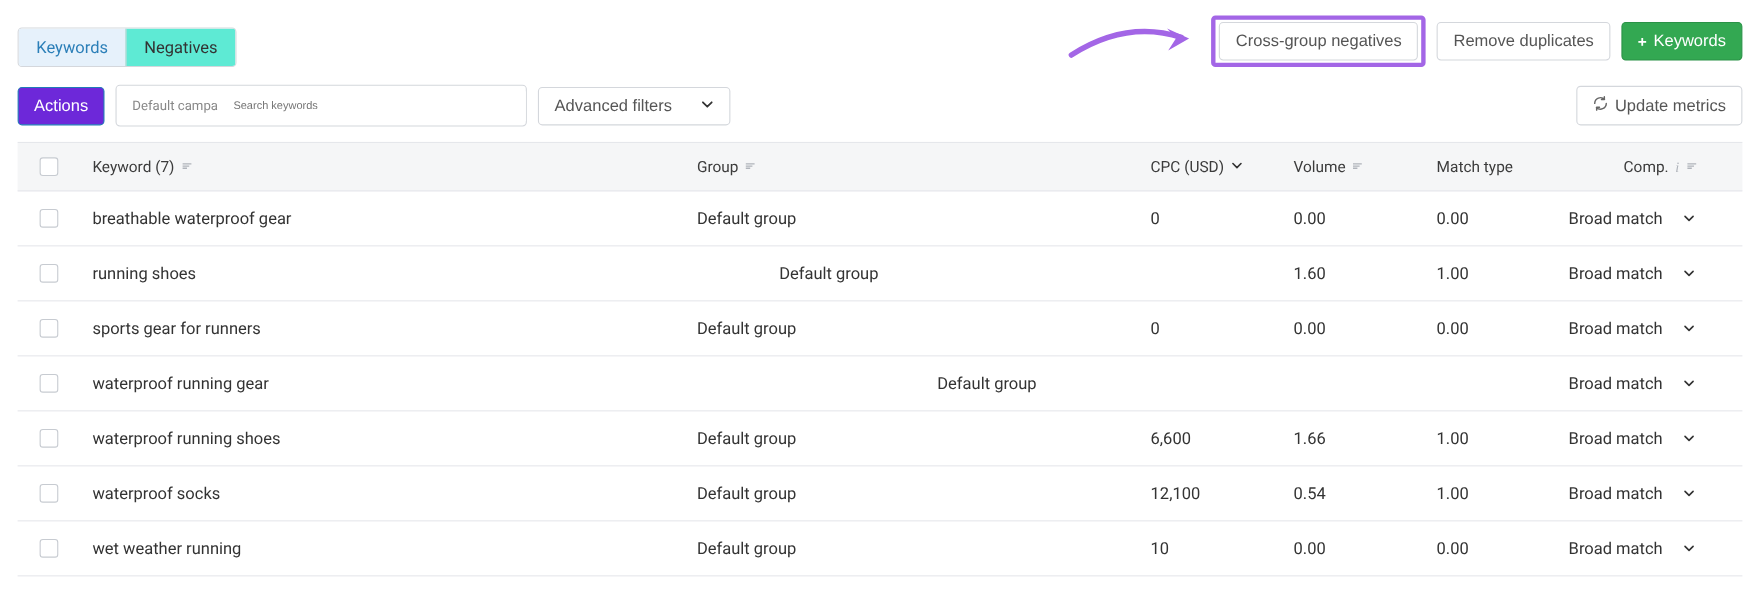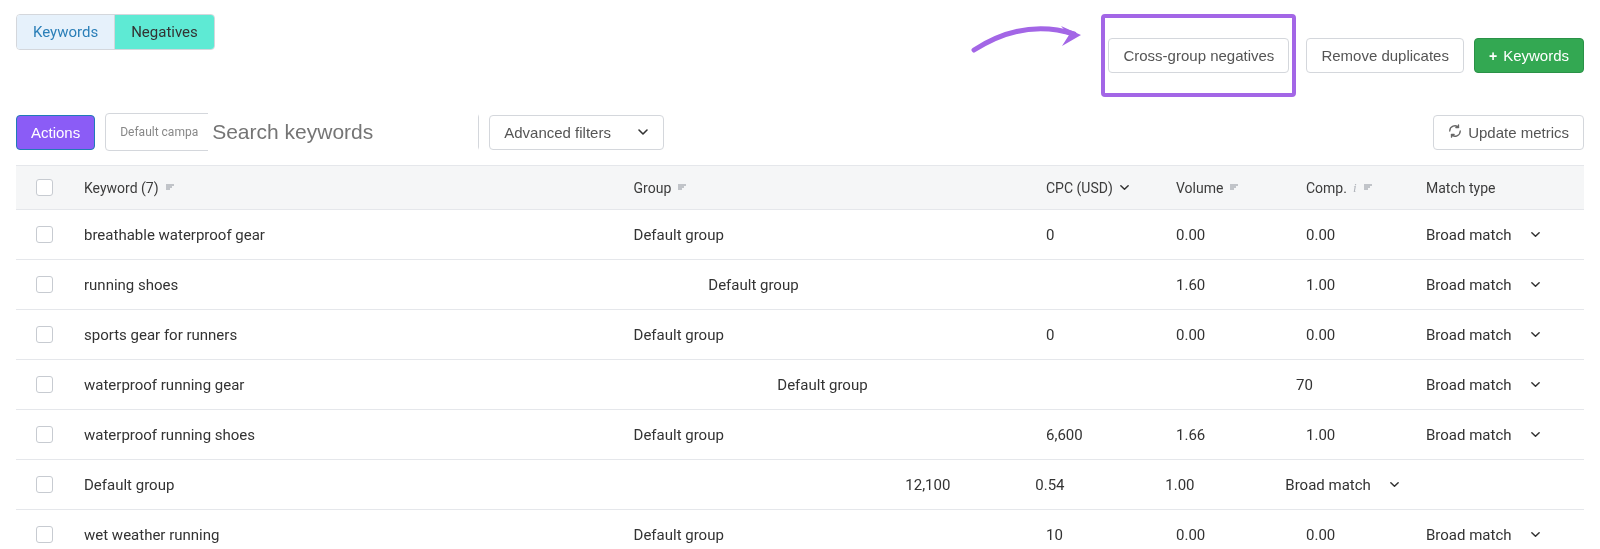--- a/index.html
+++ b/index.html
@@ -20,21 +20,21 @@
     font-family:-apple-system,BlinkMacSystemFont,"Segoe UI",Roboto,Arial,sans-serif;
     color:var(--text);
     background:#fff;
     width:1600px;
     padding:14px 16px;
   }
 
   
   .top-row{
     display:flex;
-    align-items:flex-start;
+    align-items:flex-end;
     justify-content:space-between;
     margin-bottom:16px;
     position:relative;
   }
   .tab-group{
     display:inline-flex;
     border:1px solid var(--border);
     border-radius:4px;
     overflow:hidden;
   }
@@ -66,41 +66,41 @@
     background:#4caf50;
     background:#33a852;
     color:#fff;
     border-color:#2a9247;
     font-weight:500;
   }
   .plus-icon{font-weight:bold;font-size:14px;}
   .highlight-box{
     border:4px solid var(--purple);
     border-radius:4px;
-    padding:20px 3px;
+    padding:2px 3px;
     display:inline-flex;
   }
 
   
   .arrow-wrap{
     position:absolute;
     right:495px;
     top:6px;
     pointer-events:none;
   }
 
   
   .toolbar{
     display:flex;
     align-items:center;
     gap:10px;
     margin-bottom:14px;
   }
   .btn.primary{
-    background:#8b5cf6;
+    background:#6d28d9;
     color:#fff;
     border-color:#207bb7;
   }
   .search-wrap{
     display:flex;
     align-items:center;
     border:1px solid var(--border);
     border-radius:4px;
     padding:0 0 0 10px;
     height:38px;
@@ -109,21 +109,21 @@
     font-size:12px;
     color:#888;
     background:transparent;
     padding:2px 4px;
     margin-right:6px;
     white-space:nowrap;
   }
   .search-input{
     border:none;
     outline:none;
-    font-size:21px;
+    font-size:10px;
     width:270px;
     padding:8px 10px 8px 4px;
   }
   .adv-filters{
     display:flex;
     align-items:flex-start;
     gap:26px;
   }
   .spacer{flex:1;}
   .refresh-ico{display:inline-block;}
@@ -260,32 +260,32 @@
       </span>
     </div>
     <div class="cell c-vol">
       <span>Volume</span>
       <span class="sort-ico">
         <svg width="10" height="10" viewBox="0 0 10 10">
             <path d="M1 3h8M1 5h6M1 7h4" stroke="#b0b4bb" stroke-width="1.3"></path>
           </svg>
       </span>
     </div>
+    <div class="cell c-match">
+      <span>Match type</span>
+    </div>
     <div class="cell c-comp">
       <span>Comp.</span>
       <span class="info-ico">i</span>
       <span class="sort-ico">
         <svg width="10" height="10" viewBox="0 0 10 10">
             <path d="M1 3h8M1 5h6M1 7h4" stroke="#b0b4bb" stroke-width="1.3"></path>
           </svg>
       </span>
     </div>
-    <div class="cell c-match">
-      <span>Match type</span>
-    </div>
   </div>
 
   <div id="rows">
       <div class="row">
         <div class="cell c-check">
           <input type="checkbox" style="">
         </div>
         <div class="cell c-kw">
           <span>breathable waterproof gear</span>
         </div>
@@ -366,23 +366,20 @@
       <div class="row">
         <div class="cell c-check">
           <input type="checkbox" style="">
         </div>
         <div class="cell c-kw">
           <span>waterproof running gear</span>
         </div>
         <div class="cell c-group">
           <span>Default group</span>
         </div>
-        <div class="cell c-vol">
-          <span>70</span>
-        </div>
         <div class="cell c-match">
           <div class="match-sel">
             <span>Broad match</span>
             <span><svg width="11" height="11" viewBox="0 0 12 12">
                 <path d="M2 4 L6 8 L10 4" stroke="#333" stroke-width="1.6" fill="none" stroke-linecap="round" stroke-linejoin="round"></path>
               </svg></span>
           </div>
         </div>
       </div>
       <div class="row">
@@ -410,20 +407,23 @@
             <span><svg width="11" height="11" viewBox="0 0 12 12">
                 <path d="M2 4 L6 8 L10 4" stroke="#333" stroke-width="1.6" fill="none" stroke-linecap="round" stroke-linejoin="round"></path>
               </svg></span>
           </div>
         </div>
       </div>
       <div class="row">
         <div class="cell c-check">
           <input type="checkbox" style="">
         </div>
+        <div class="cell c-kw">
+          <span>waterproof socks</span>
+        </div>
         <div class="cell c-group">
           <span>Default group</span>
         </div>
         <div class="cell c-vol">
           <span>12,100</span>
         </div>
         <div class="cell c-cpc">
           <span>0.54</span>
         </div>
         <div class="cell c-comp">

